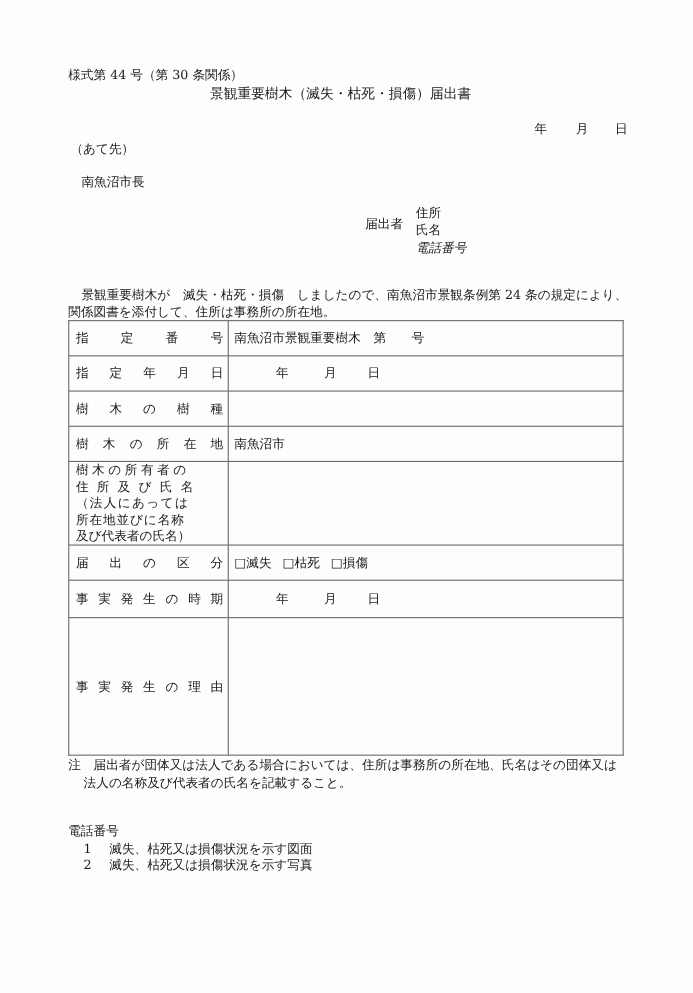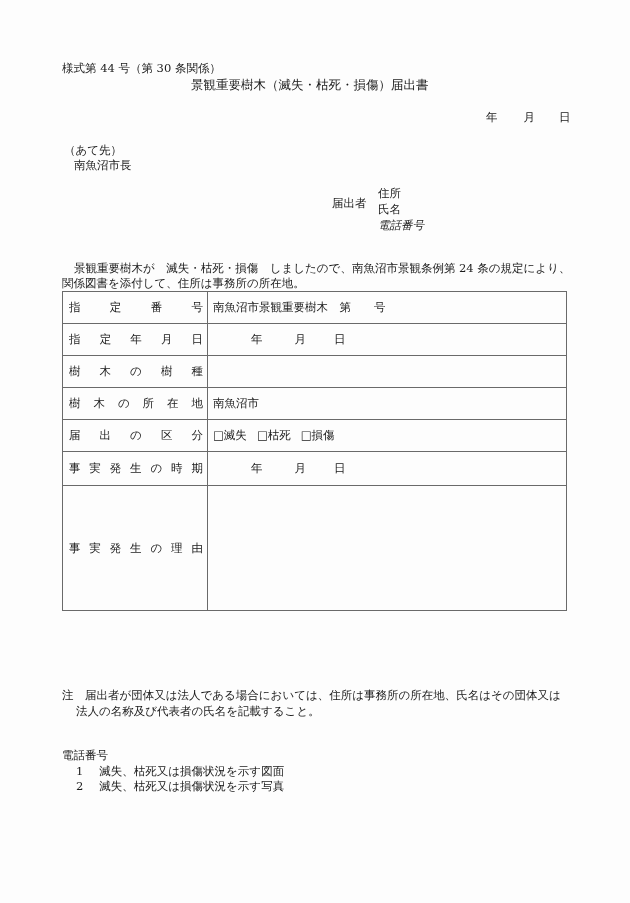--- a/index.html
+++ b/index.html
@@ -35,21 +35,21 @@
 </head>
 <body>
 
 <div class="abs" style="left:62px; top:45px;margin-top:16px;">様式第 44 号（第 30 条関係）</div>
 <div class="abs title" style="left:191px; top:78px;">景観重要樹木（滅失・枯死・損傷）届出書</div>
 
 <div class="abs" style="left:486px; top:110px;">
   <span>年</span><span style="display:inline-block;width:26px"></span><span>月</span><span style="display:inline-block;width:24px"></span><span>日</span>
 </div>
 
-<div class="abs" style="left:64px; top:144px;font-family:Liberation Mono, monospace;">（あて先）</div>
+<div class="abs" style="left:64px; top:128px;">（あて先）</div>
 <div class="abs" style="left:74px; top:158px;">南魚沼市長</div>
 
 <div class="abs" style="left:332px; top:196px;">届出者</div>
 <div class="abs" style="left:378px; top:186px;">住所</div>
 <div class="abs" style="left:378px; top:202px;">氏名</div>
 <div class="abs" style="left:378px; top:218px;font-style:italic;">電話番号</div>
 
 <div class="abs" style="left:74px; top:261px;">景観重要樹木が　滅失・枯死・損傷　しましたので、南魚沼市景観条例第 24 条の規定により、</div>
 <div class="abs" style="left:62px; top:276px;">関係図書を添付して、住所は事務所の所在地。</div>
 
@@ -98,20 +98,30 @@
         <span>樹</span>
         <span>木</span>
         <span>の</span>
         <span>所</span>
         <span>在</span>
         <span>地</span>
       </div>
     </td>
     <td class="val">南魚沼市</td>
   </tr>
+  <tr style="height:75px">
+    <td class="lbl multi">
+      <div>樹木の所有者の</div>
+      <div style="letter-spacing:7.5px">住所及び氏名</div>
+      <div style="letter-spacing:1.2px">（法人にあっては</div>
+      <div style="letter-spacing:0.8px">所在地並びに名称</div>
+      <div style="letter-spacing:0px">及び代表者の氏名）</div>
+    </td>
+    <td class="val"></td>
+  </tr>
   <tr style="height:32px">
     <td class="lbl">
       <div class="spread">
         <span>届</span>
         <span>出</span>
         <span>の</span>
         <span>区</span>
         <span>分</span>
       </div>
     </td>

